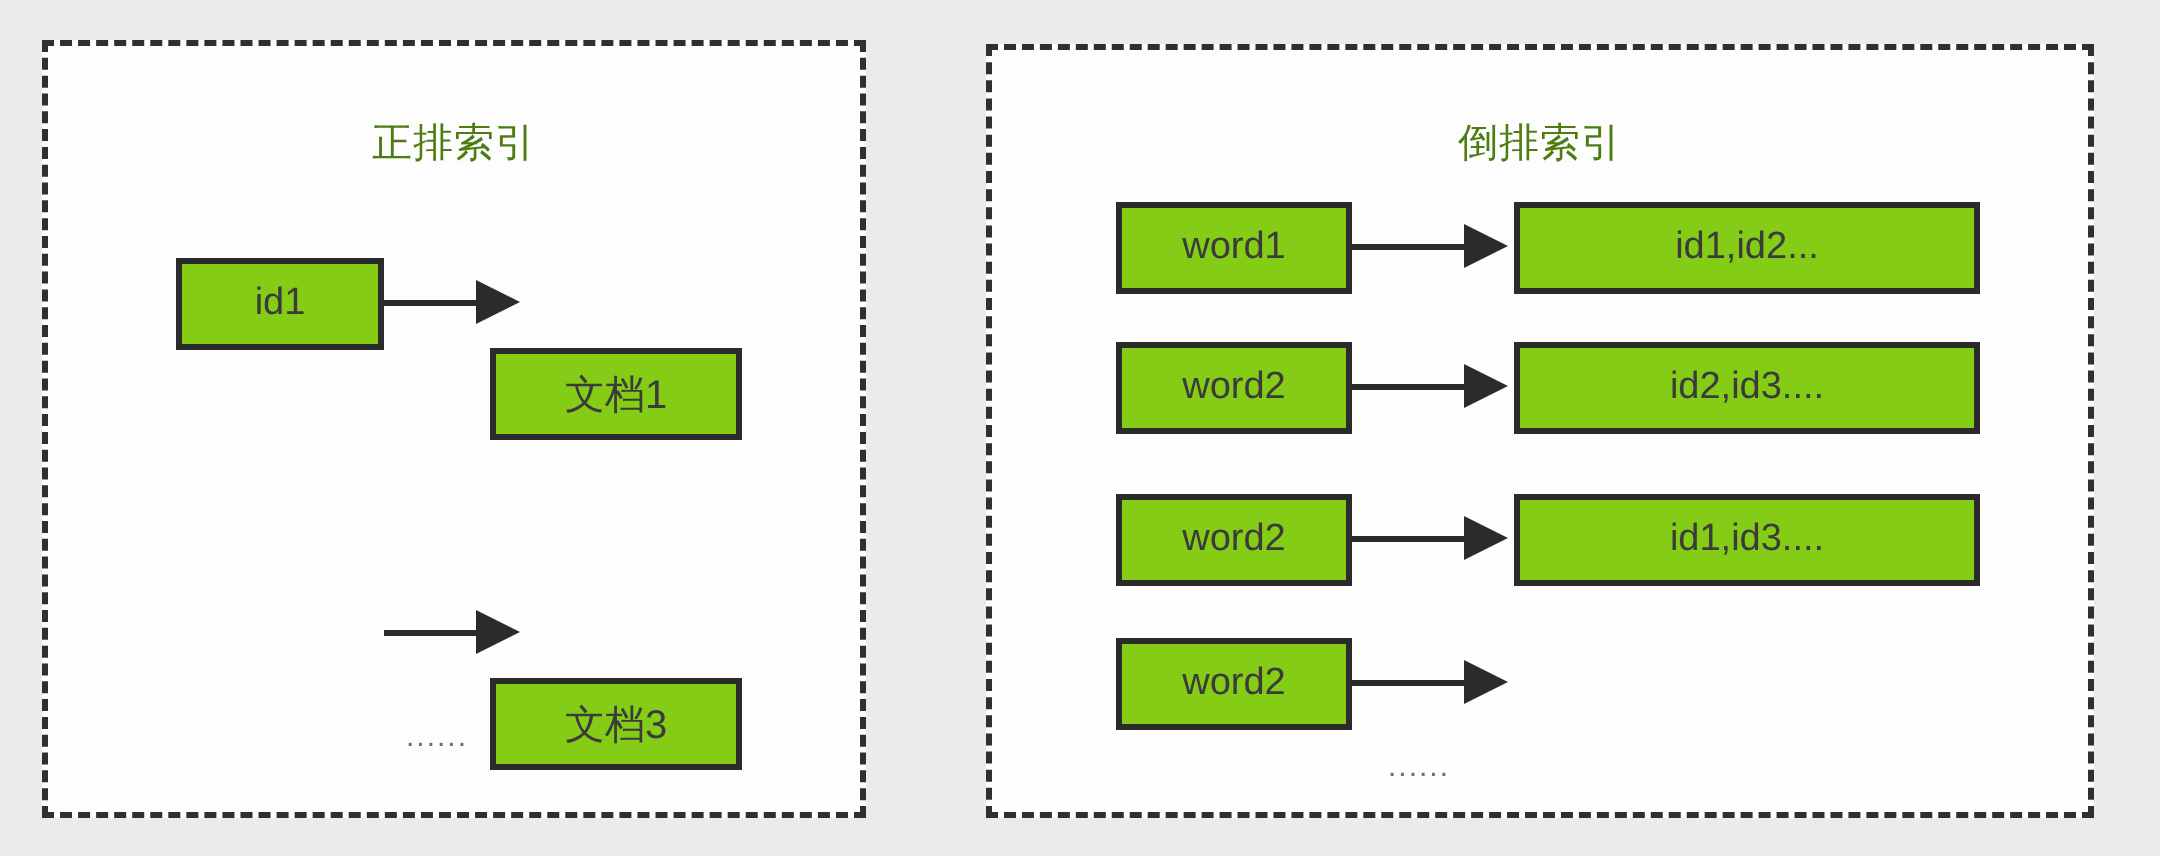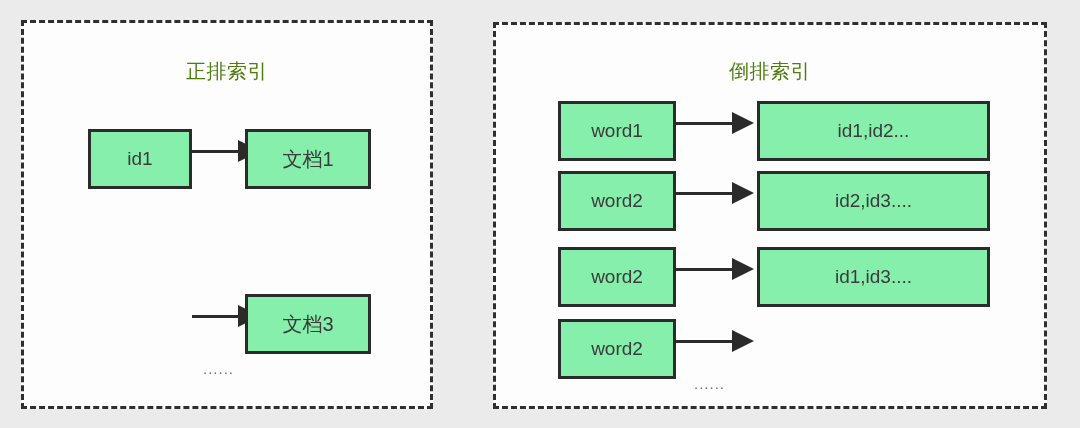--- a/index.html
+++ b/index.html
@@ -51,22 +51,22 @@
 
   .row {
     position: absolute;
     left: 0;
     width: 100%;
     height: 46px;
   }
   .node-box {
     position: absolute;
     top: 0;
-    height: 60px;
-    background: #86efac;
+    height: 46px;
+    background: #84cc16;
     border: 3px solid #2b2b2b;
     box-sizing: border-box;
     display: flex;
     align-items: center;
     justify-content: center;
     font-size: 19px;
     color: #3b3b3b;
     white-space: nowrap;
   }
   .node-box.cjk { font-size: 20px; }
@@ -92,21 +92,21 @@
     border-top: 11px solid transparent;
     border-bottom: 11px solid transparent;
     border-left: 22px solid #2b2b2b;
   }
 
   
   #panel-forward .row .src  { left: 64px;  width: 104px; }
   #panel-forward .row .arrow { left: 168px; width: 74px; }
   #panel-forward .row .arrow .shaft { width: 52px; }
   #panel-forward .row .arrow .head  { left: 46px; }
-  #panel-forward .row .dst  { left: 221px; width: 126px; }
+  #panel-forward .row .dst  { left: 221px; width: 126px; margin-top: 45px; }
   #panel-forward .row-0 { top: 106px; text-decoration: underline; }
   #panel-forward .row-1 { top: 185px; }
   #panel-forward .row-2 { top: 271px; }
 
   
   #panel-inverted .row .src  { left: 62px;  width: 118px; }
   #panel-inverted .row .arrow { left: 180px; width: 84px; }
   #panel-inverted .row .arrow .shaft { width: 62px; }
   #panel-inverted .row .arrow .head  { left: 56px; }
   #panel-inverted .row .dst  { left: 261px; width: 233px; }

